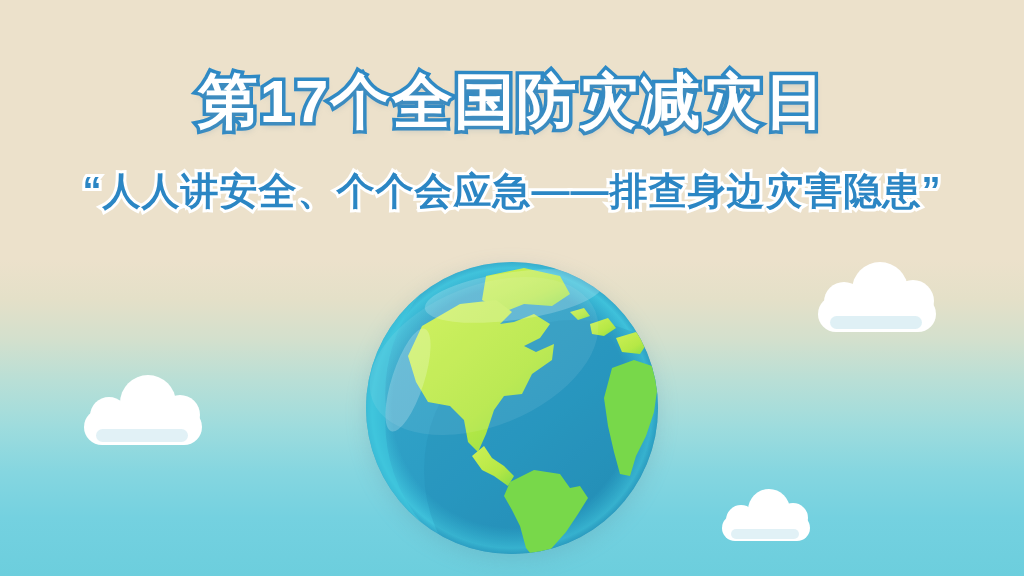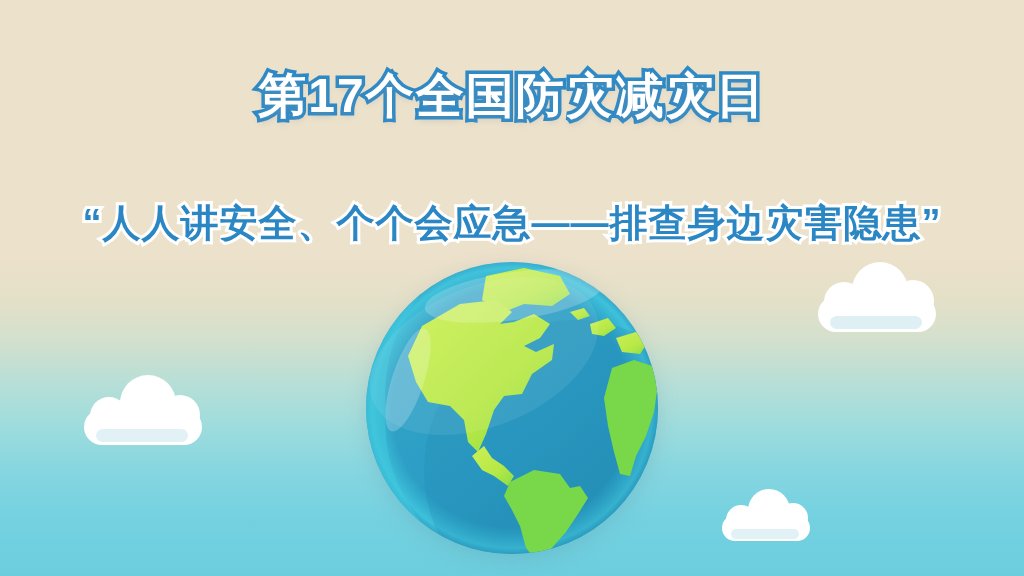--- a/index.html
+++ b/index.html
@@ -44,21 +44,21 @@
     position: absolute;
     border-radius: 999px;
     background: rgba(205, 232, 240, 0.85);
   }
   #main-title {
     position: absolute;
     top: 72px;
     left: 0;
     width: 1024px;
     text-align: center;
-    font-size: 48px;
+    font-size: 60px;
     line-height: 1;
     font-weight: bold;
     letter-spacing: 2px;
     color: #ffffff;
     -webkit-text-stroke: 7px #2e8ac6;
     paint-order: stroke fill;
     text-shadow: 0 4px 6px rgba(120, 150, 170, 0.35);
     white-space: nowrap;
   }
   #subtitle {
@@ -68,21 +68,20 @@
     width: 1024px;
     text-align: center;
     font-size: 38px;
     line-height: 1;
     font-weight: bold;
     letter-spacing: 1px;
     color: #2b86c4;
     -webkit-text-stroke: 6px #ffffff;
     paint-order: stroke fill;
     white-space: nowrap;
-    margin-top: 32px;
   }
 
   
   #globe {
     position: absolute;
     left: 364px;
     top: 260px;
     width: 296px;
     height: 296px;
     filter: drop-shadow(0 6px 10px rgba(90, 130, 150, 0.22));

